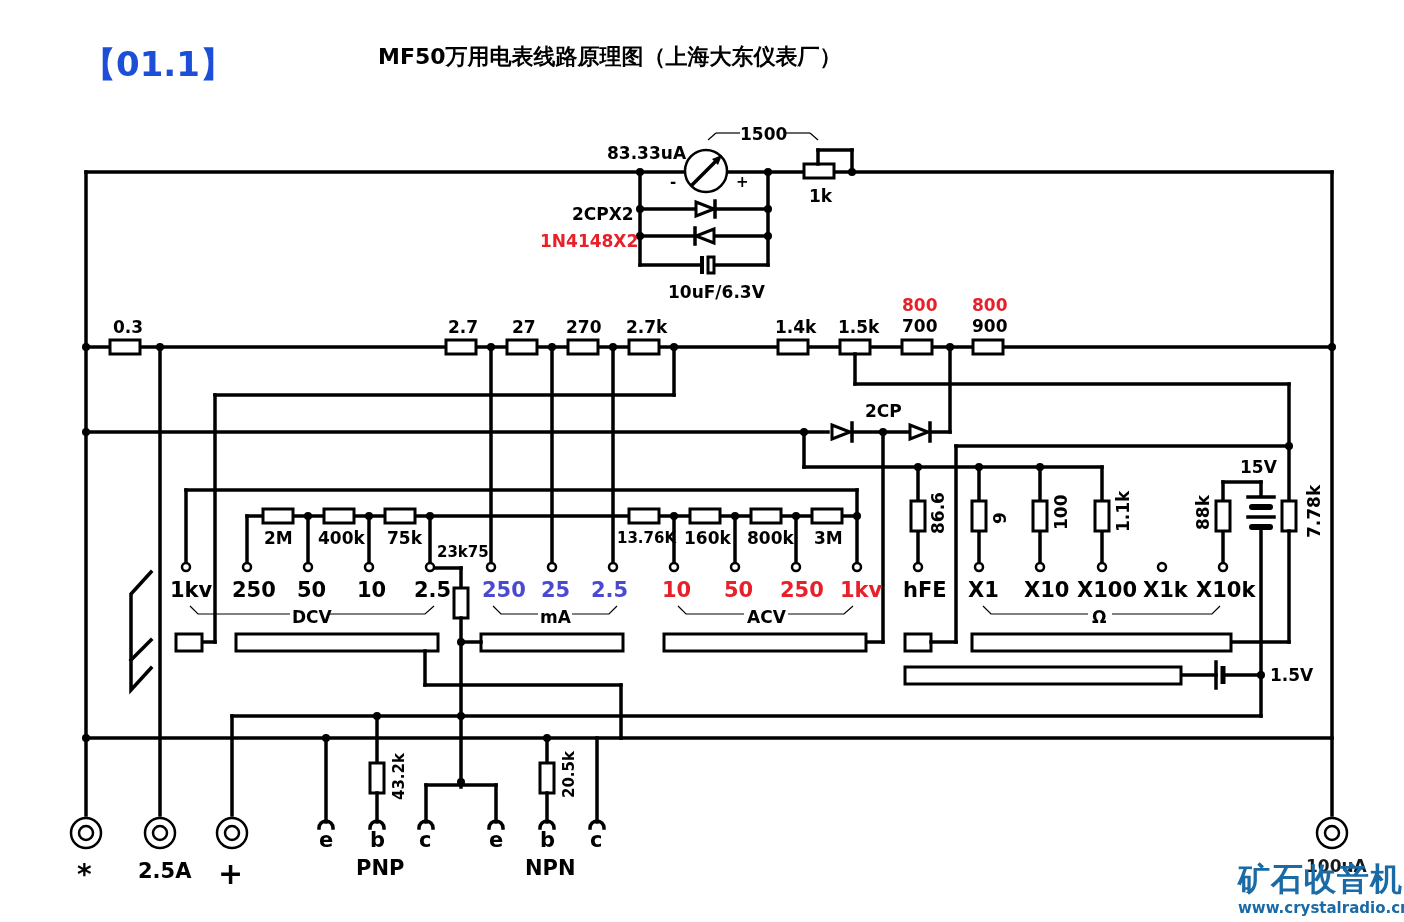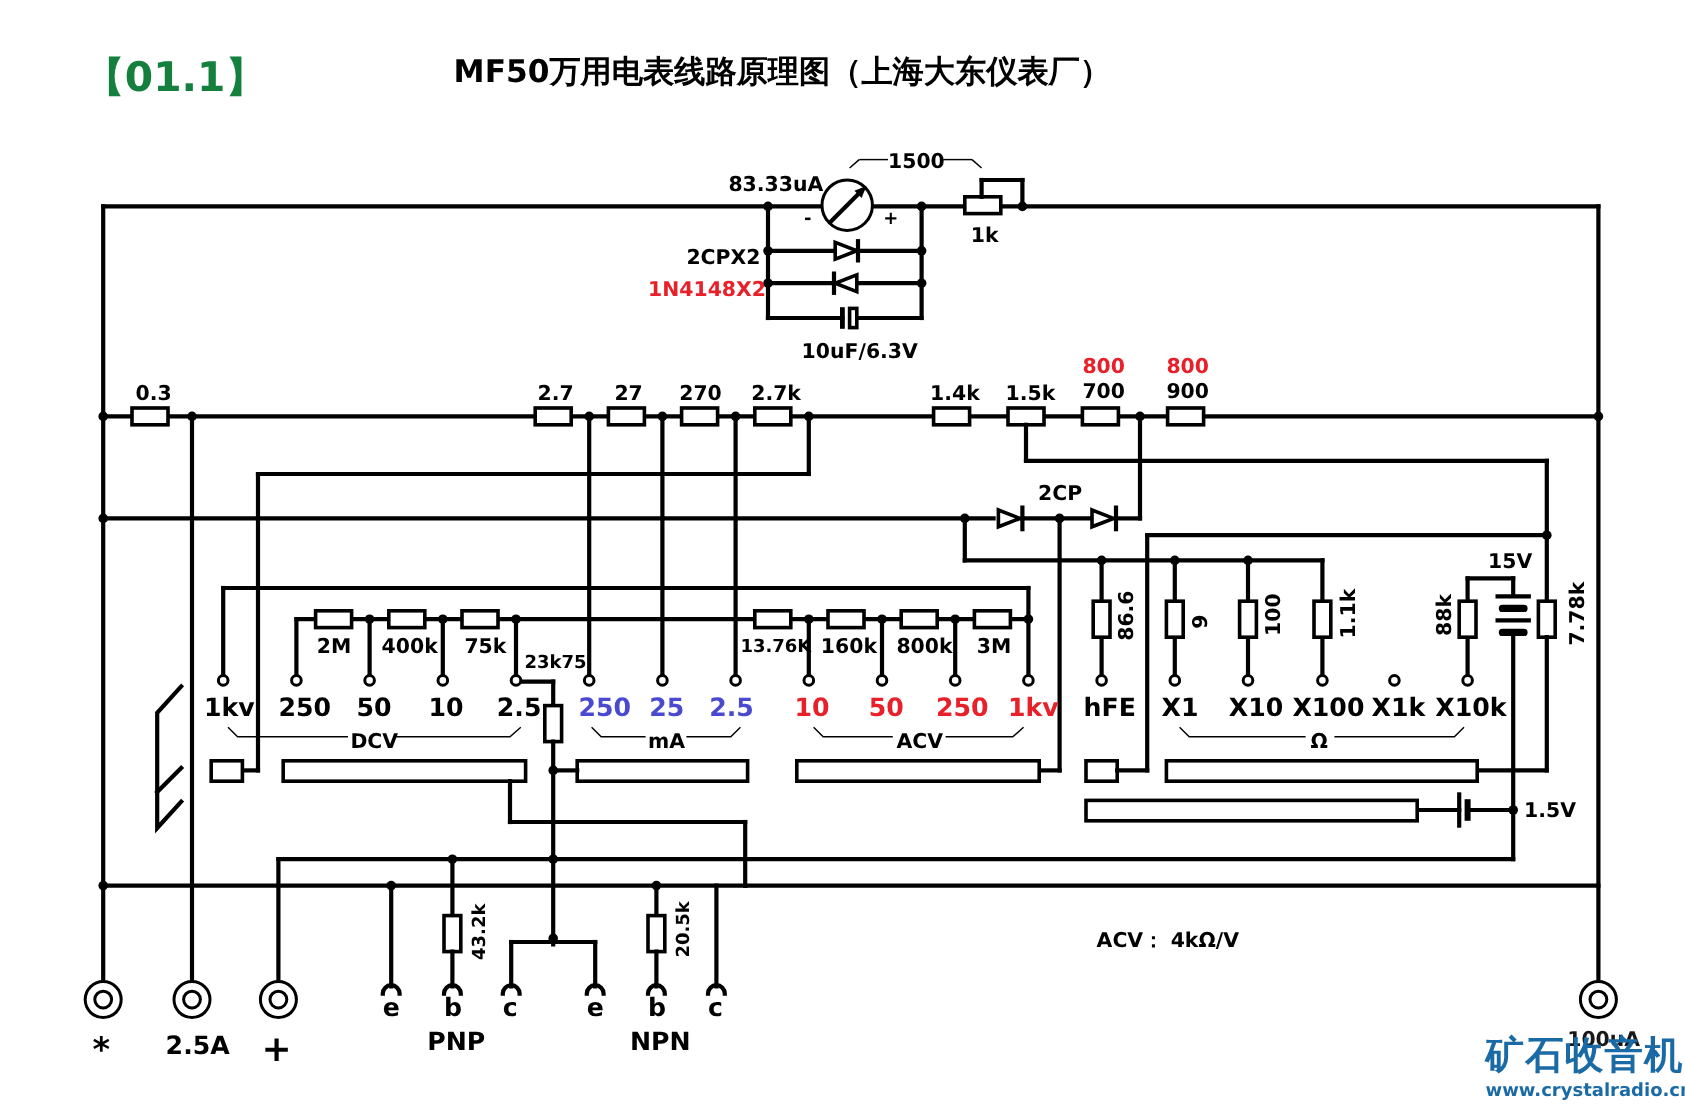--- a/index.html
+++ b/index.html
@@ -1,19 +1,19 @@
 <!DOCTYPE html>
 <html><head>
 <meta charset="utf-8">
 <style>
   html, body { margin:0; padding:0; background:#ffffff; }
   body { width:1404px; height:922px; position:relative; overflow:hidden;
          font-family:"DejaVu Sans", "Liberation Sans", sans-serif; }
-  #page-title-id { position:absolute; left:70px; top:42px; font-size:34px; font-weight:bold; color:#15803d; letter-spacing:0px; }
-  #page-title-main { position:absolute; left:378px; top:42px; font-size:26px; font-weight:bold; color:#000; }
+  #page-title-id { position:absolute; left:82px; top:42px; font-size:34px; font-weight:bold; color:#1d4ed8; letter-spacing:0px; }
+  #page-title-main { position:absolute; left:378px; top:42px; font-size:22px; font-weight:bold; color:#000; }
   svg#schem { position:absolute; left:0; top:0; }
   svg text { font-family:"DejaVu Sans", "Liberation Sans", sans-serif; font-weight:bold; }
   .w { stroke:#000; stroke-width:3.5; fill:none; stroke-linecap:square; }
   .thin { stroke:#000; stroke-width:1.2; fill:none; }
   .res { stroke:#000; stroke-width:3; fill:#fff; }
   .dot { fill:#000; }
   .term { stroke:#000; stroke-width:2.5; fill:#fff; }
   .lbl { font-size:17px; fill:#000; }
   .lbls { font-size:15px; fill:#000; }
   .range { font-size:21px; fill:#000; }
@@ -371,17 +371,16 @@
         <circle cx="1332" cy="833" r="7" class="term"></circle>
     </g>
     <text x="77" y="884" style="font-size:28px">*</text>
     <text x="138" y="878" class="range">2.5A</text>
     <text x="218" y="884" style="font-size:30px">+</text>
     <text x="1306" y="872" class="lbl" fill="#000" opacity="0.9">100uA</text>
   </g>
 </svg>
 
 <div class="notes">
-  <div>  ACV： 4kΩ/V</div>
 </div>
 
 <div class="logo">矿石收音机</div>
 <div class="logo-url">www.crystalradio.cn</div>
 
 </body></html>

